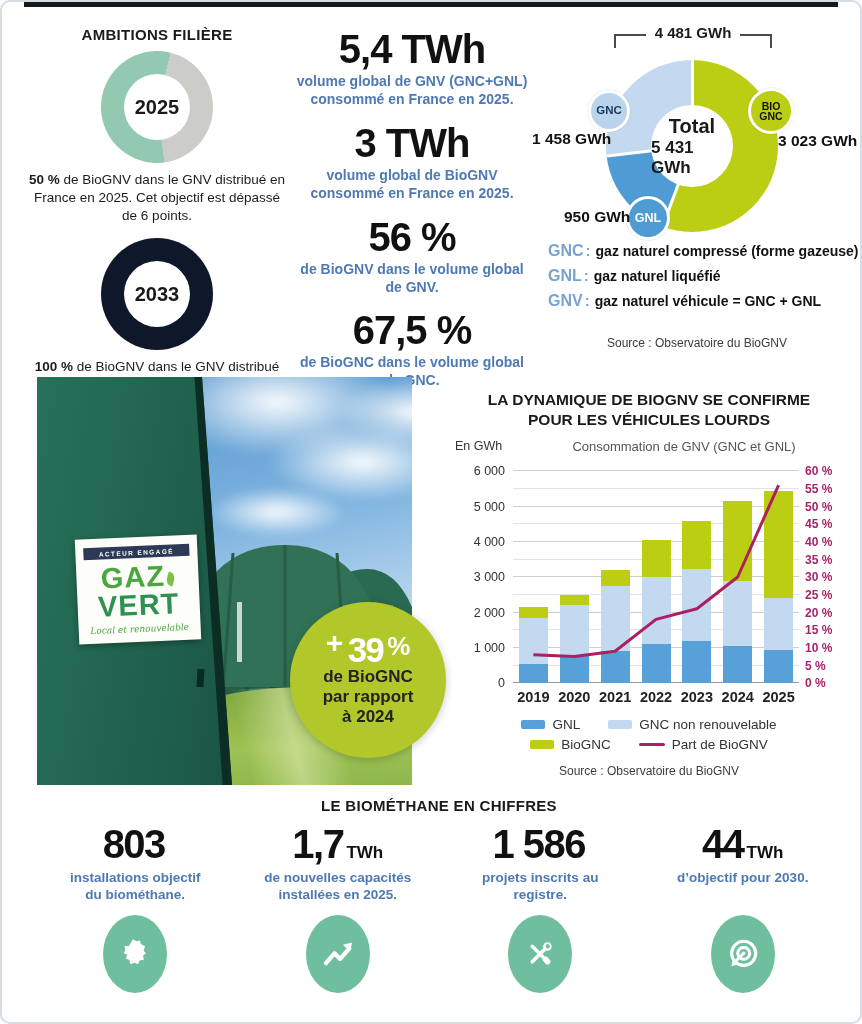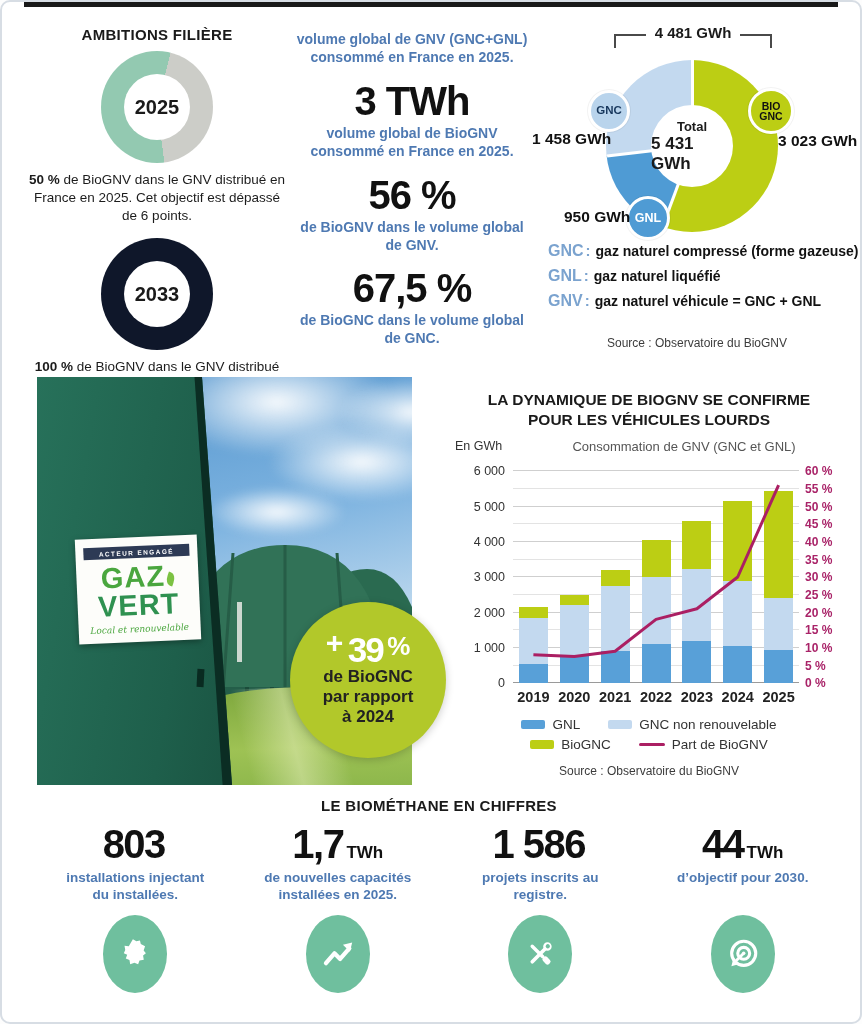--- a/index.html
+++ b/index.html
@@ -26,21 +26,21 @@
   .kf { margin-bottom:13px; }
   .kf-value { font-size:40px; font-weight:800; letter-spacing:-1px; color:#111; line-height:1.05; }
   .kf-desc { font-size:14px; font-weight:700; color:#4e79b2; line-height:1.28; width:232px; margin:3px auto 0; }
 
   .gnvmix { position:relative; }
   .bracket { position:absolute; top:8px; left:82px; width:158px; height:14px;
              border-top:2px solid #4a4a4a; border-left:2px solid #4a4a4a; border-right:2px solid #4a4a4a; text-align:center; }
   .bracket-label { position:relative; top:-12px; background:#fff; padding:0 9px; font-size:15px; font-weight:800; }
   .donut-big { position:absolute; top:26px; left:74px; width:172px; height:172px; }
   .donut-big .hole { inset:45px; flex-direction:column; }
-  .donut-big .hole .l1 { font-size:13px; font-weight:800; }
+  .donut-big .hole .l1 { font-size:20px; font-weight:800; }
   .donut-big .hole .l2 { font-size:17px; font-weight:800; }
   .seg-sep { position:absolute; left:50%; top:0; width:3px; height:50%; background:#fff;
              transform-origin:50% 100%; margin-left:-1.5px; }
   .bubble { position:absolute; border-radius:50%; border:3px solid #fff; display:flex; align-items:center;
             justify-content:center; text-align:center; font-weight:800; line-height:1; box-shadow:0 0 0 1px rgba(0,0,0,.05); }
   .bubble-gnc { left:56px; top:64px; width:42px; height:42px; background:#b9d4ec; color:#17375c; font-size:11.5px; }
   .bubble-bio { left:216px; top:62px; width:46px; height:46px; background:#bcce14; color:#111; font-size:10.5px; padding:4px; }
   .bubble-gnl { left:94px; top:170px; width:44px; height:44px; background:#4f9bd4; color:#fff; font-size:12.5px; }
   .seg-value { position:absolute; font-size:15.5px; font-weight:800; color:#111; white-space:nowrap; }
   .val-gnc { left:0px; top:104px; }
@@ -139,20 +139,21 @@
       </div>
       <div class="amb-caption"><b>50 %</b><span> de BioGNV dans le GNV distribué en France en 2025. Cet objectif est dépassé de 6 points.</span></div>
       <div class="donut donut-sm" style="background: #0f172a;">
         <div class="hole">2033</div>
       </div>
       <div class="amb-caption"><b>100 %</b><span> de BioGNV dans le GNV distribué en France en 2033.</span></div>
     </div>
 
     <div class="keyfigs">
       <div class="kf">
+        <div class="kf-value">5,4 TWh</div>
         <div class="kf-desc">volume global de GNV (GNC+GNL) consommé en France en 2025.</div>
       </div>
       <div class="kf">
         <div class="kf-value">3 TWh</div>
         <div class="kf-desc">volume global de BioGNV consommé en France en 2025.</div>
       </div>
       <div class="kf">
         <div class="kf-value">56 %</div>
         <div class="kf-desc">de BioGNV dans le volume global de GNV.</div>
       </div>
@@ -379,21 +380,21 @@
       </div>
     <div class="chart-source">Source : Observatoire du BioGNV</div>
   </div>
 
   <div class="biomethane">
     <div class="sec-title">LE BIOMÉTHANE EN CHIFFRES</div>
     <div class="bio-stats">
 
       <div class="bio-stat">
         <div class="bio-num"><span>803</span><span class="bio-unit"></span></div>
-        <div class="bio-desc">installations injectant du installées.</div>
+        <div class="bio-desc">installations objectif du biométhane.</div>
         <div class="bio-icon">
           <svg width="34" height="34" viewBox="0 0 24 24">
               <path fill="#fff" d="M10.5 1.5 13 3l2.5-.6.6 2.6 3 1.5-1 3 1.6 2-2 1.6.5 3-3 .5-1 2.6-2.6-1-3 1-.5-3-2.6-1 1-2.6-2.4-1.1 1-2.4-.5-3 3 .5z"></path>
             </svg>
         </div>
       </div>
 
       <div class="bio-stat">
         <div class="bio-num"><span>1,7</span><span class="bio-unit">TWh</span></div>
         <div class="bio-desc">de nouvelles capacités installées en 2025.</div>

